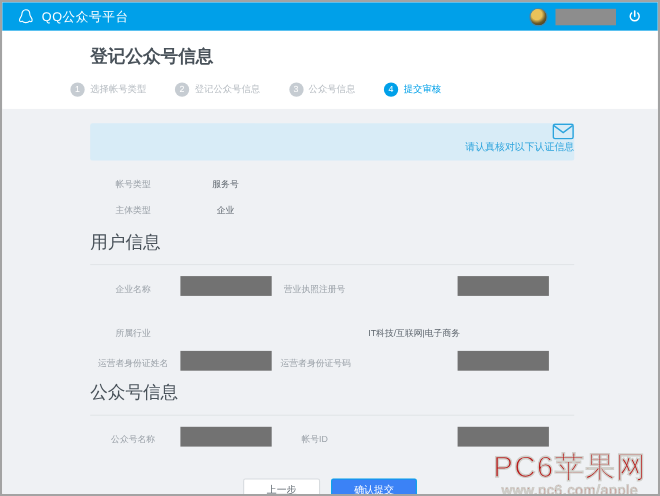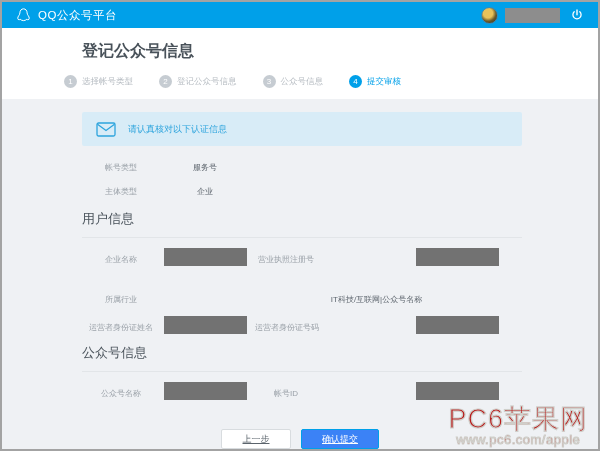--- a/index.html
+++ b/index.html
@@ -33,36 +33,36 @@
   .step-num {
     width:13px; height:13px; border-radius:50%; background:#c6ccd2; color:#fff;
     font-size:8px; line-height:13px; text-align:center; flex-shrink:0;
   }
   .step.active { color:#00a0e9; }
   .step.active .step-num { background:#00a0e9; }
   
   .content { background:#eff1f4; flex:1; padding-top:13px; position:relative; }
   .notice {
     width:440px; height:34px; margin-left:80px; background:#d8ecf7; border-radius:2px;
-    display:flex; align-items:center; padding-left:14px;
+    display:flex; align-items:flex-end; padding-left:14px;flex-direction:column;
   }
   .mail-icon { width:20px; height:15px; flex-shrink:0; }
   .notice-text { color:#2da4dd; font-size:9px; margin-left:12px; }
   
   .frow {
     display:grid; grid-template-columns:68px 100px 62px auto;
     align-items:center; margin-left:85px; white-space:nowrap;text-align:center;
   }
   .flabel { font-size:8px; color:#9aa1a8; }
   .fvalue { font-size:8px; color:#5d656d; }
   .rbox { width:83px; height:18px; background:#727272; }
   .acct-rows { margin-top:16px; }
   .acct-rows .frow { margin-bottom:13px; }
   .section-title {
-    margin:10px 80px 0 80px; font-size:13px; color:#49525a; font-weight:400;
+    margin:10px 80px 0 80px; font-size:16px; color:#49525a; font-weight:400;
     padding-bottom:9px; border-bottom:1px solid #e2e5e8; width:440px;
   }
   .sec-rows { margin-top:10px; }
   .row-h { height:18px; margin-bottom:10px; }
   .row-s { margin-bottom:10px; height:13px;margin-top:27px; }
   
   .btn-row { display:flex; justify-content:center; gap:10px; margin-top:29px; }
   .btn {
     height:20px; min-width:70px; font-size:9px; padding:0 20px; cursor:pointer;
     font-family:inherit; border-radius:2px;text-decoration:underline;
@@ -145,21 +145,21 @@
     <div class="section-title">用户信息</div>
     <div class="sec-rows">
       <div class="frow row-h">
         <span class="flabel">企业名称</span>
         <span><span class="rbox" style="display:inline-block"></span></span>
         <span class="flabel">营业执照注册号</span>
         <span><span class="rbox" style="display:inline-block"></span></span>
       </div>
       <div class="frow row-s">
         <span class="flabel">所属行业</span>
-        <span class="fvalue" style="grid-column:2 / 5">IT科技/互联网|公众号名称</span>
+        <span class="fvalue" style="grid-column:2 / 5">IT科技/互联网|电子商务</span>
       </div>
       <div class="frow row-h">
         <span class="flabel">运营者身份证姓名</span>
         <span><span class="rbox" style="display:inline-block"></span></span>
         <span class="flabel">运营者身份证号码</span>
         <span><span class="rbox" style="display:inline-block"></span></span>
       </div>
     </div>
 
     <div class="section-title">公众号信息</div>

